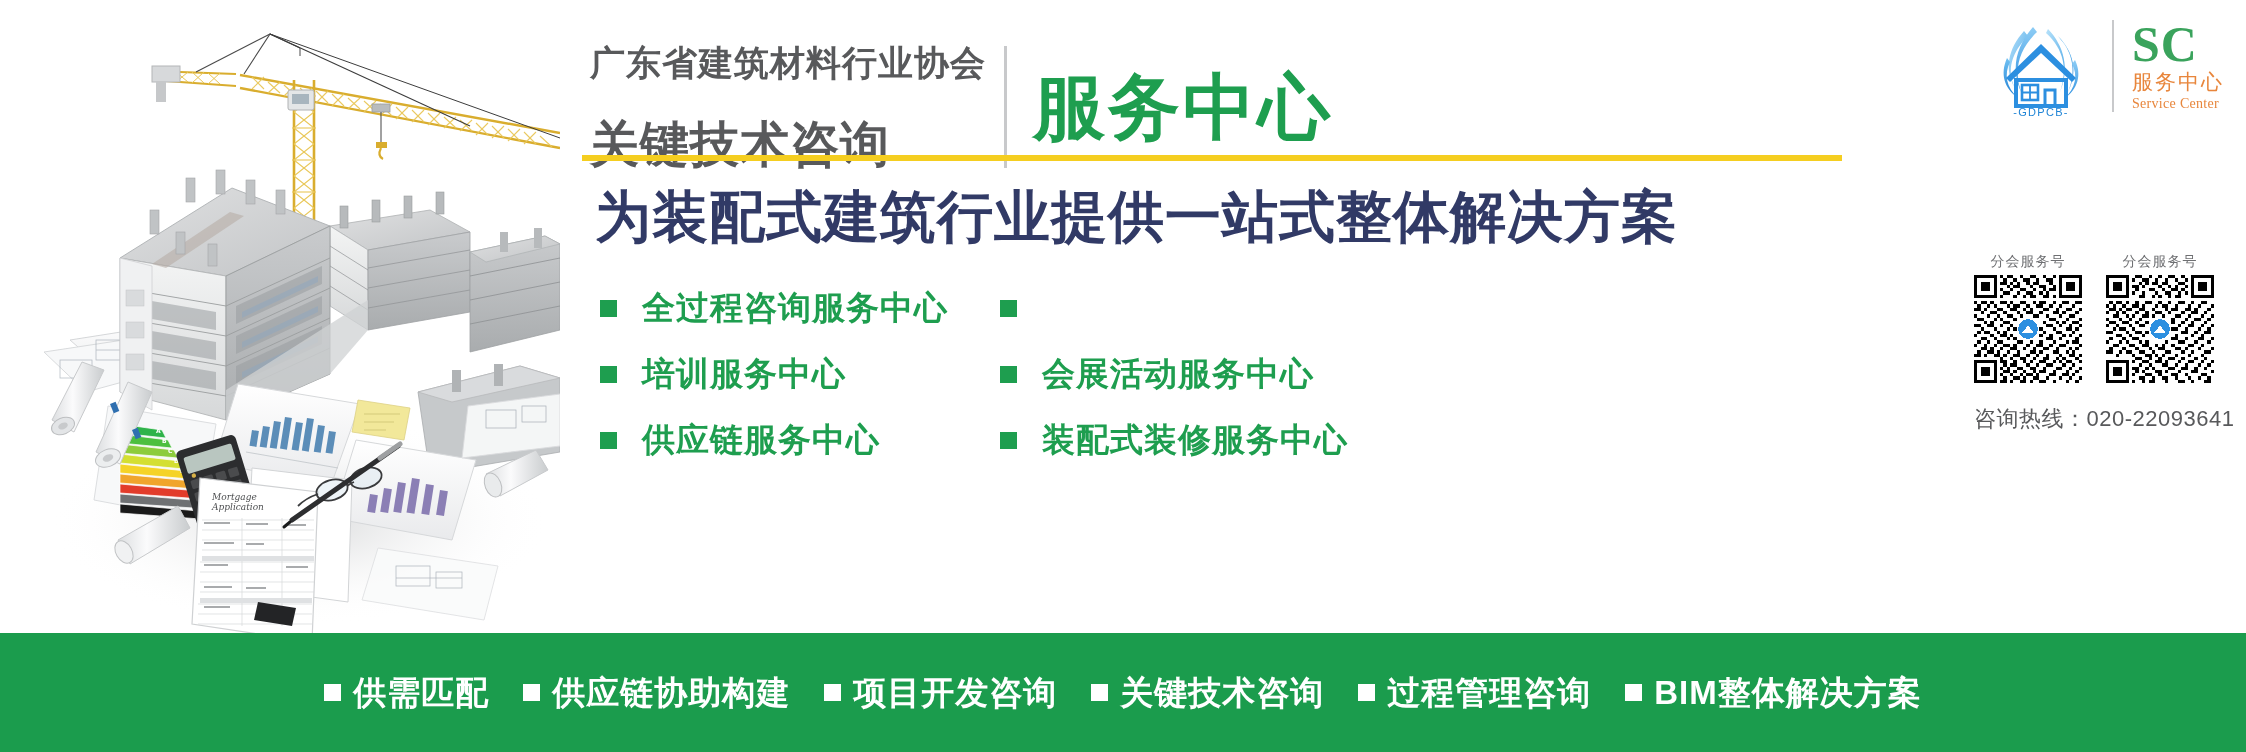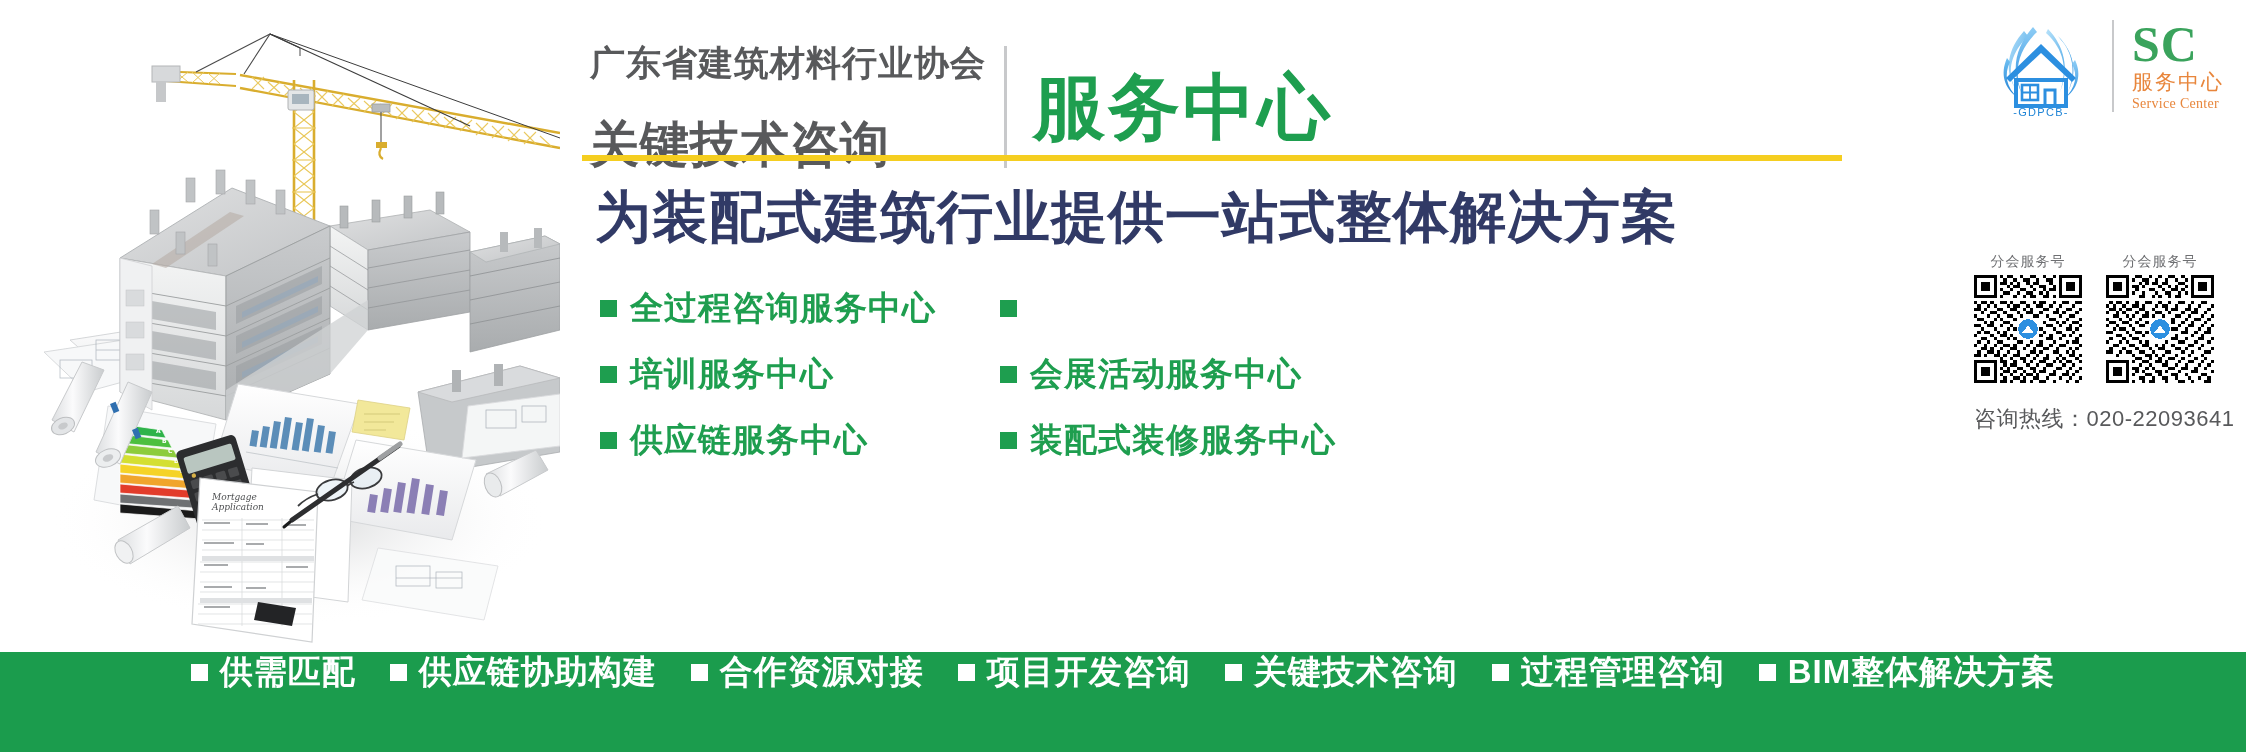--- a/index.html
+++ b/index.html
@@ -113,20 +113,21 @@
   }
   .svc-col { display: flex; flex-direction: column; }
   .svc-col.left  { width: 400px; }
   .svc-col.right { width: 430px; }
   .svc-item {
     display: flex;
     align-items: center;
     height: 52px;
     margin-bottom: 14px;
     white-space: nowrap;
+    gap: 12px;
   }
   .svc-bullet {
     width: 17px; height: 17px;
     background: #1e9e4f;
     margin-right: 13px;
     flex: 0 0 auto;
   }
   .svc-label {
     font-size: 33px;
     line-height: 40px;
@@ -221,24 +222,24 @@
     color: #58595b;
     letter-spacing: 0.5px;
     text-align: left;
     white-space: nowrap;
   }
 
   
   #footer-bar {
     position: absolute;
     left: 0; bottom: 0;
-    width: 2246px; height: 100px;
+    width: 2246px; height: 119px;
     background: #1b9c4d;
     display: flex;
-    align-items: flex-start;
+    align-items: center;
     justify-content: center;
     gap: 0;
   }
   .footer-item {
     display: flex;
     align-items: center;
     margin: 0 17px;
     white-space: nowrap;
   }
   .footer-bullet {
@@ -1355,24 +1356,20 @@
     <div class="footer-item">
       <span class="footer-bullet"></span>
       <span class="footer-label">供需匹配</span>
     </div>
     <div class="footer-item">
       <span class="footer-bullet"></span>
       <span class="footer-label">供应链协助构建</span>
     </div>
     <div class="footer-item">
       <span class="footer-bullet"></span>
-      <span class="footer-label">合作资源对接</span>
-    </div>
-    <div class="footer-item">
-      <span class="footer-bullet"></span>
       <span class="footer-label">项目开发咨询</span>
     </div>
     <div class="footer-item">
       <span class="footer-bullet"></span>
       <span class="footer-label">关键技术咨询</span>
     </div>
     <div class="footer-item">
       <span class="footer-bullet"></span>
       <span class="footer-label">过程管理咨询</span>
     </div>

